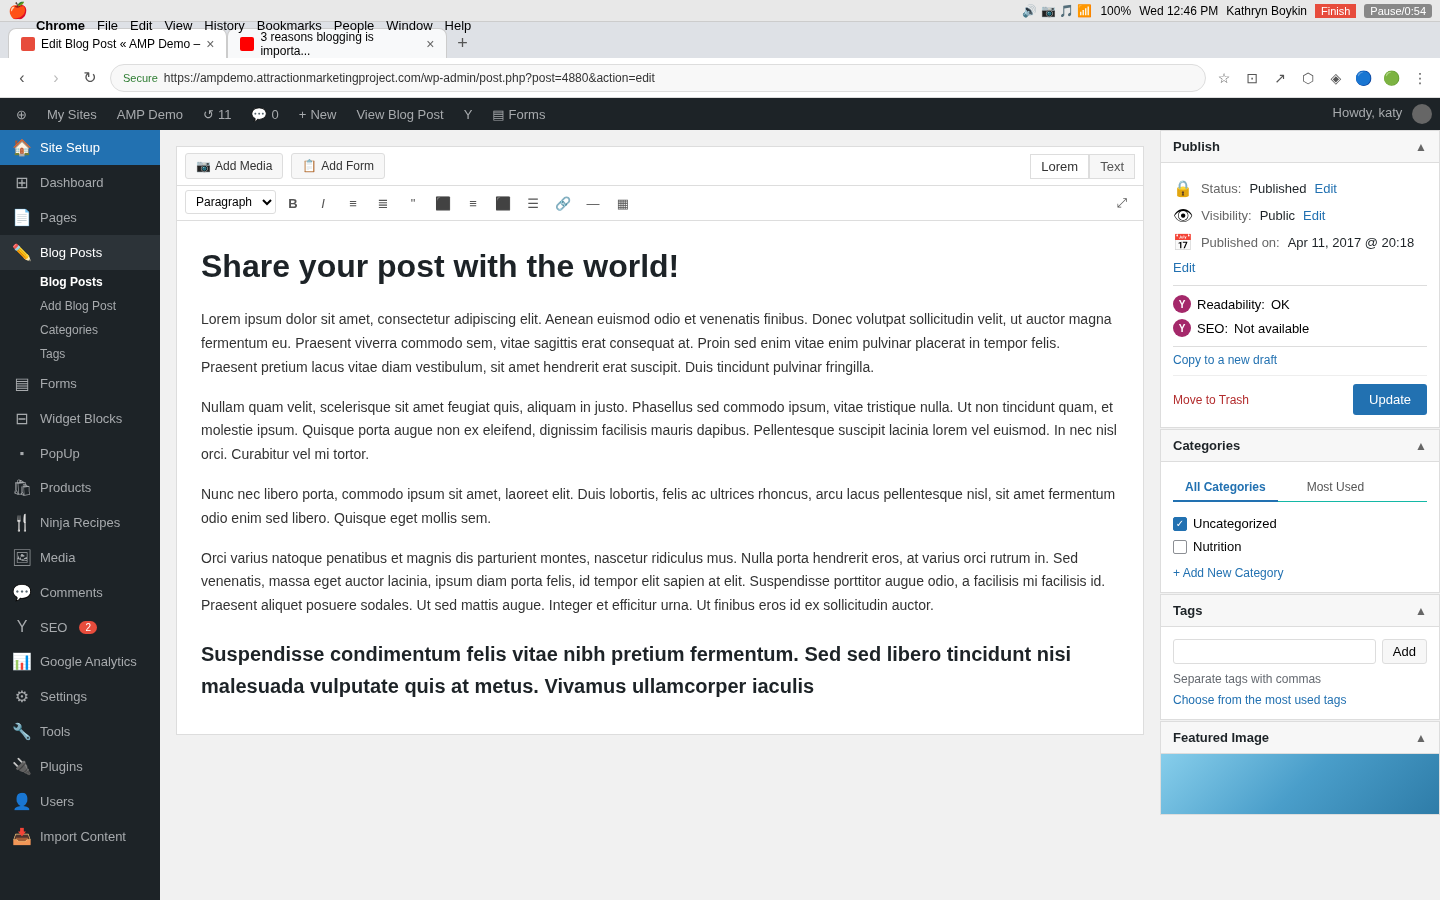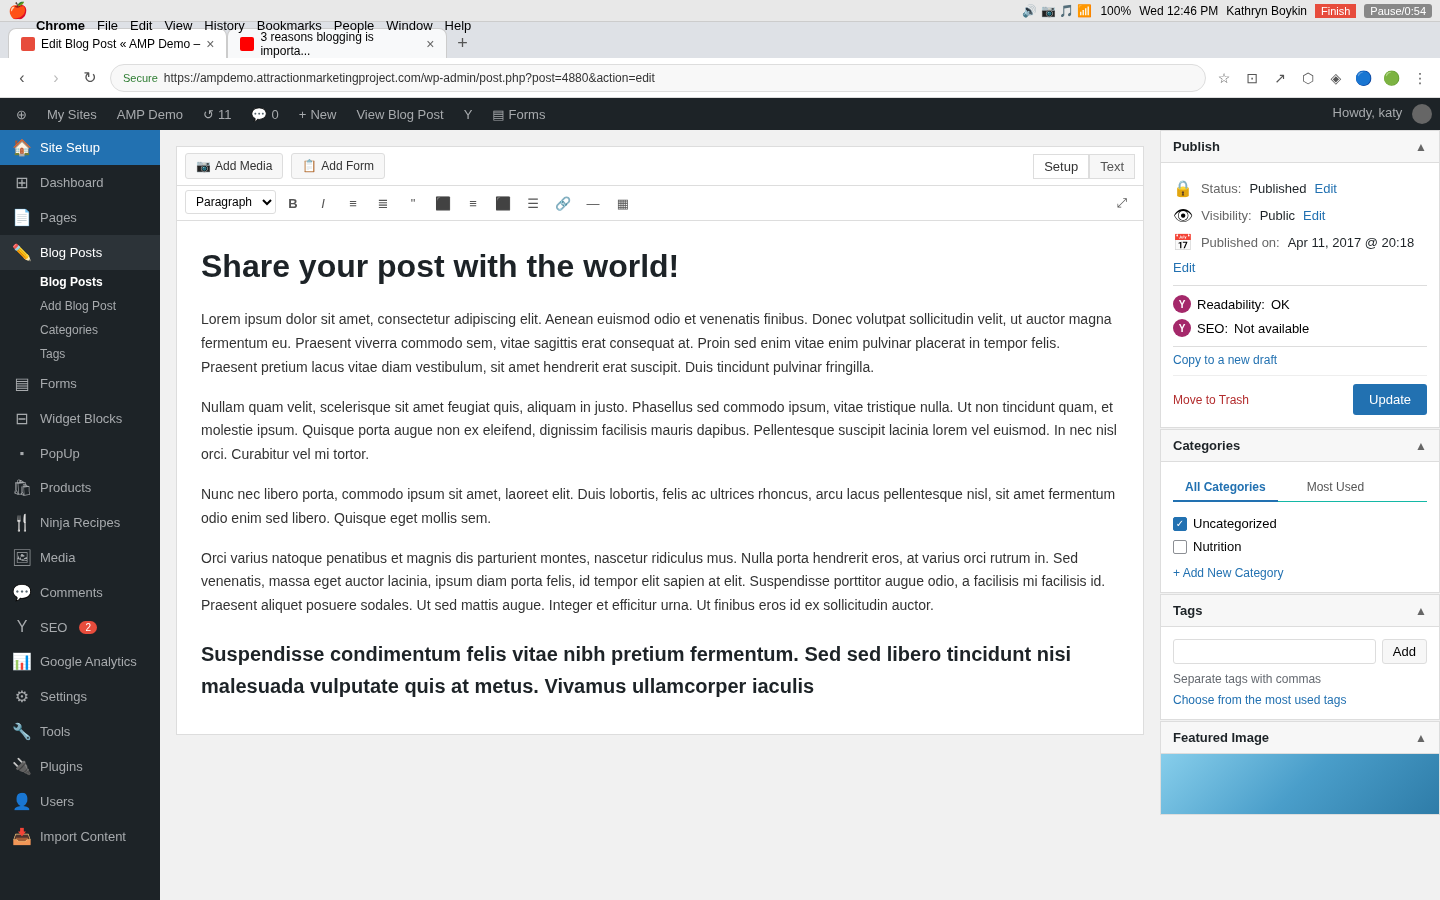--- a/index.html
+++ b/index.html
@@ -623,21 +623,21 @@
         <div class="toolbar-row1">
           <button class="media-btn">
             <span>📷</span>
             <span>Add Media</span>
           </button>
           <button class="media-btn">
             <span>📋</span>
             <span>Add Form</span>
           </button>
           <div class="visual-text-tabs">
-            <div class="vt-tab active">Setup</div>
+            <div class="vt-tab active">Lorem</div>
             <div class="vt-tab">Text</div>
           </div>
         </div>
 
         <div class="toolbar-row2">
           <select class="format-select">
             <option>Paragraph</option>
             <option>Heading 1</option>
             <option>Heading 2</option>
             <option>Heading 3</option>

